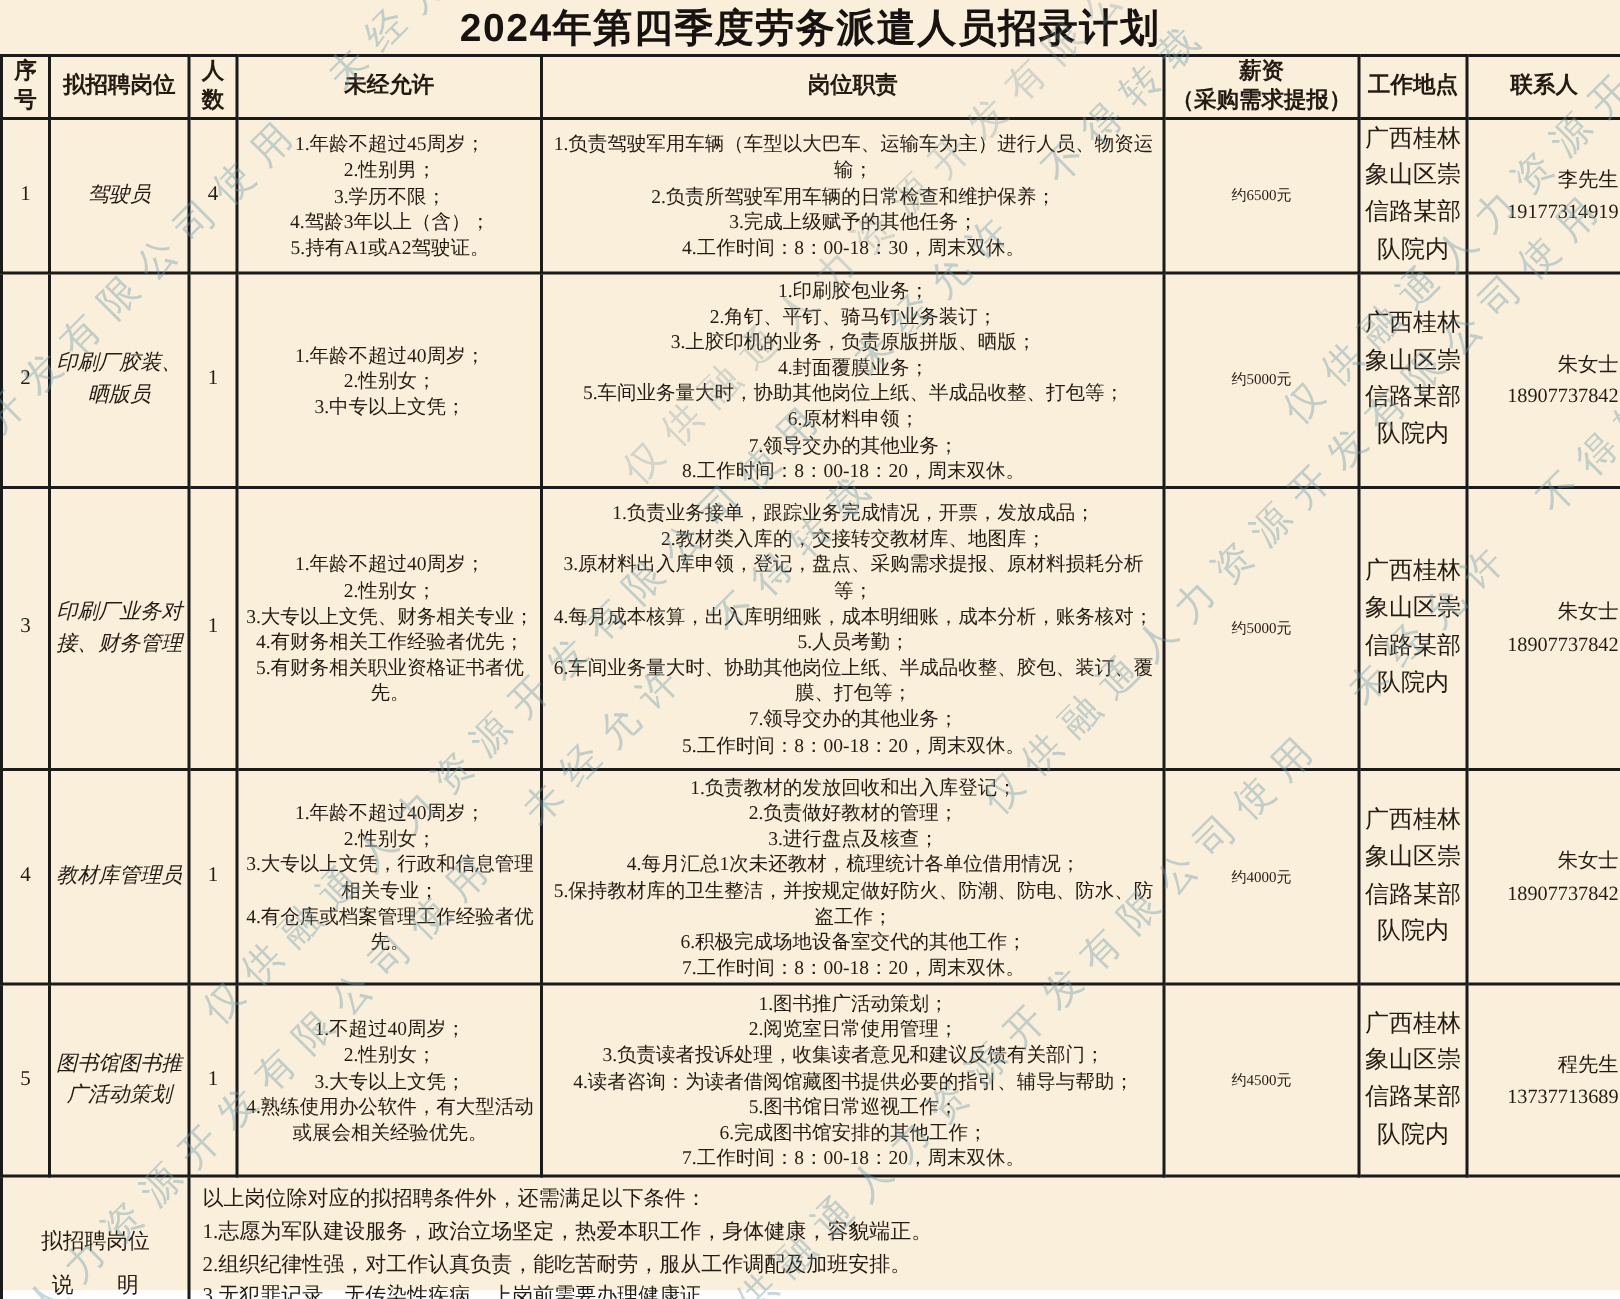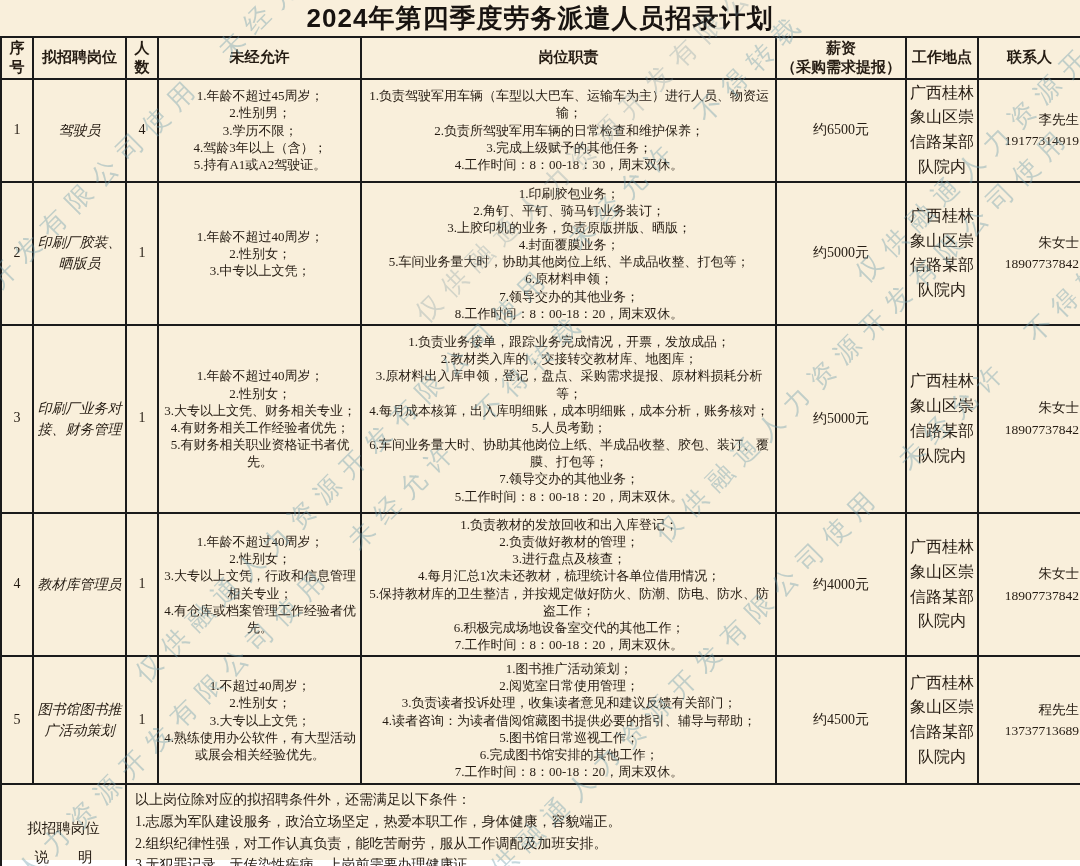--- a/index.html
+++ b/index.html
@@ -41,21 +41,21 @@
   table.recruit th {
     font-weight: bold;
     font-size: 15px;
     text-align: center;
     line-height: 1.25;
     padding: 1px;
   }
   td.c-center { text-align: center; font-size: 14px; line-height: 1.35; padding: 1px; }
   td.c-left   { text-align: center; font-size: 13px; line-height: 1.32; padding: 2px 3px 2px 4px; }
   td.c-pos    { text-align: center; font-size: 14px; line-height: 1.5; padding: 1px 3px; font-style: italic; }
-  td.c-sal    { text-align: center; font-size: 14px; padding: 18px; }
+  td.c-sal    { text-align: center; font-size: 10px; padding: 18px; }
   td.c-loc    { text-align: center; font-size: 16px; line-height: 1.55; padding: 1px; }
   td.c-con    { text-align: right; font-size: 13.5px; line-height: 1.6; padding: 1px; }
   td.c-note-label { text-align: center; font-size: 14.5px; line-height: 2.0; padding: 1px; }
   td.c-note-body  { text-align: left; font-size: 14px; line-height: 1.55; padding: 4px 6px 4px 8px; vertical-align: middle; }
 
   
   tr.r-head  { height: 40px; }
   tr.r-1 { height: 92px; }
   tr.r-2 { height: 134px; }
   tr.r-3 { height: 188px; }

